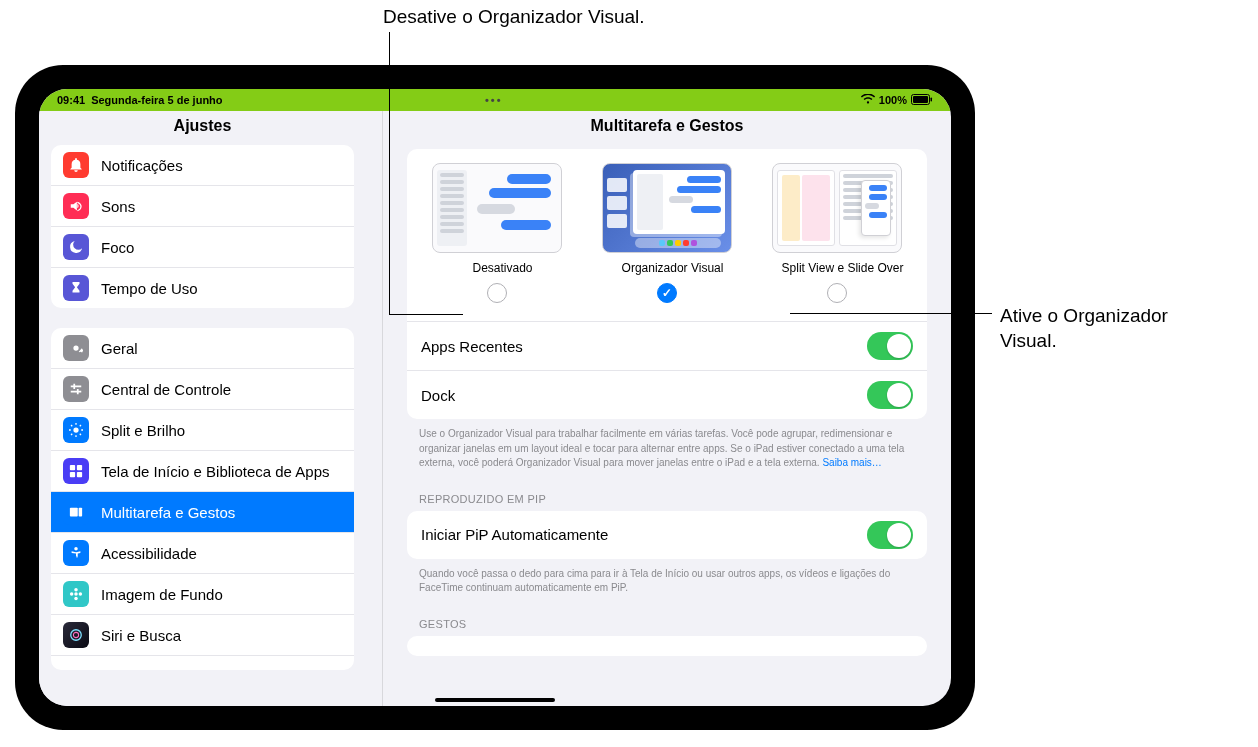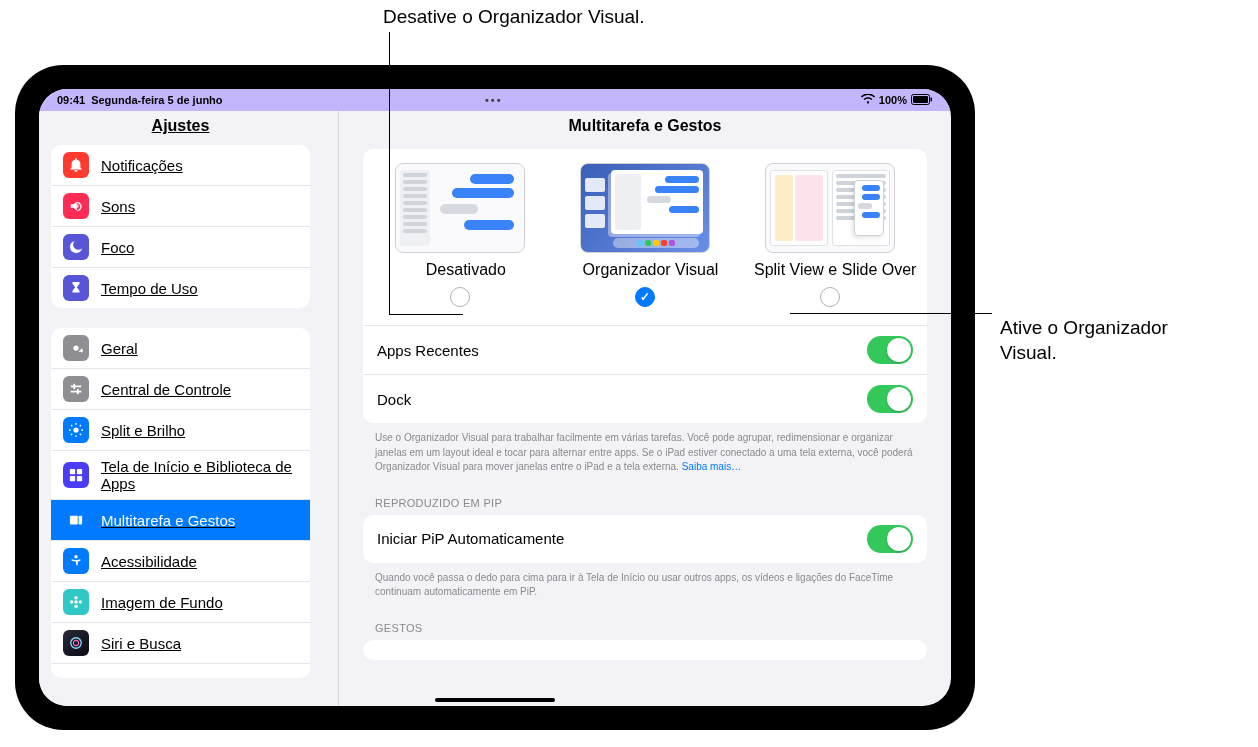--- a/index.html
+++ b/index.html
@@ -49,21 +49,21 @@
   }
 
   
   .status-bar {
     height: 22px;
     display: flex;
     align-items: center;
     padding: 6px 18px;
     font-size: 11px;
     font-weight: 600;
-    background: #c4b5fd;
+    background: #84cc16;
     position: relative;
   }
   .status-left { display: flex; gap: 6px; align-items: center; }
   .status-right { position: absolute; right: 18px; display: flex; align-items: center; gap: 4px; }
   .status-center-dots {
     position: absolute;
     left: 50%;
     transform: translateX(-10px);
     font-size: 11px;
     letter-spacing: 2px;
@@ -72,27 +72,26 @@
 
   
   .main {
     flex: 1;
     display: flex;
     overflow: hidden;
   }
 
   
   .sidebar {
-    width: 300px;
+    width: 344px;
     background: #f2f2f7;
     border-right: 1px solid #d8d8dc;
     overflow-y: auto;
     padding: 0 28px 12px 12px;
     scrollbar-width: none;
-    text-decoration: underline;
   }
   .sidebar-title {
     text-align: center;
     font-size: 16px;
     font-weight: 600;
     padding: 6px 0 10px 0;
   }
   .sidebar-group {
     background: #fff;
     border-radius: 10px;
@@ -167,21 +166,21 @@
   }
   .thumb {
     width: 130px;
     height: 90px;
     border: 1px solid #d0d0d5;
     border-radius: 8px;
     background: #fafafc;
     position: relative;
     overflow: hidden;
   }
-  .option-label { font-size: 16px; color: #000; text-align:center;padding-left:11px;}
+  .option-label { font-size: 12px; color: #000; text-align:center;padding-left:11px;}
   .radio {
     width: 20px;
     height: 20px;
     border-radius: 50%;
     border: 1.5px solid #b0b0b5;
     background: #fff;
     display: flex;
     align-items: center;
     justify-content: center;
   }
@@ -264,21 +263,21 @@
   .home-indicator{position:absolute;bottom:4px;left:50%;transform:translateX(-50%);width:120px;height:4px;background:#000;border-radius:2px;}
 
 </style>
 </head>
 <body>
 
 <div class="callout" style="left:383px; top:5px;">Desative o Organizador Visual.</div>
 <div class="callout-line" style="left:389px; top:32px; width:1px; height:282px;"></div>
 <div class="callout-line" style="left:389px; top:314px; width:74px; height:1px;"></div>
 
-<div class="callout" style="left:1000px; top:316px;">
+<div class="callout" style="left:1000px; top:304px;">
   <span>Ative o Organizador</span><br>
   <span>Visual.</span>
 </div>
 <div class="callout-line" style="left:790px; top:313px; width:202px; height:1px;"></div>
 
 <div class="ipad">
   <div class="screen">
 
     <div class="status-bar">
       <div class="status-left">

